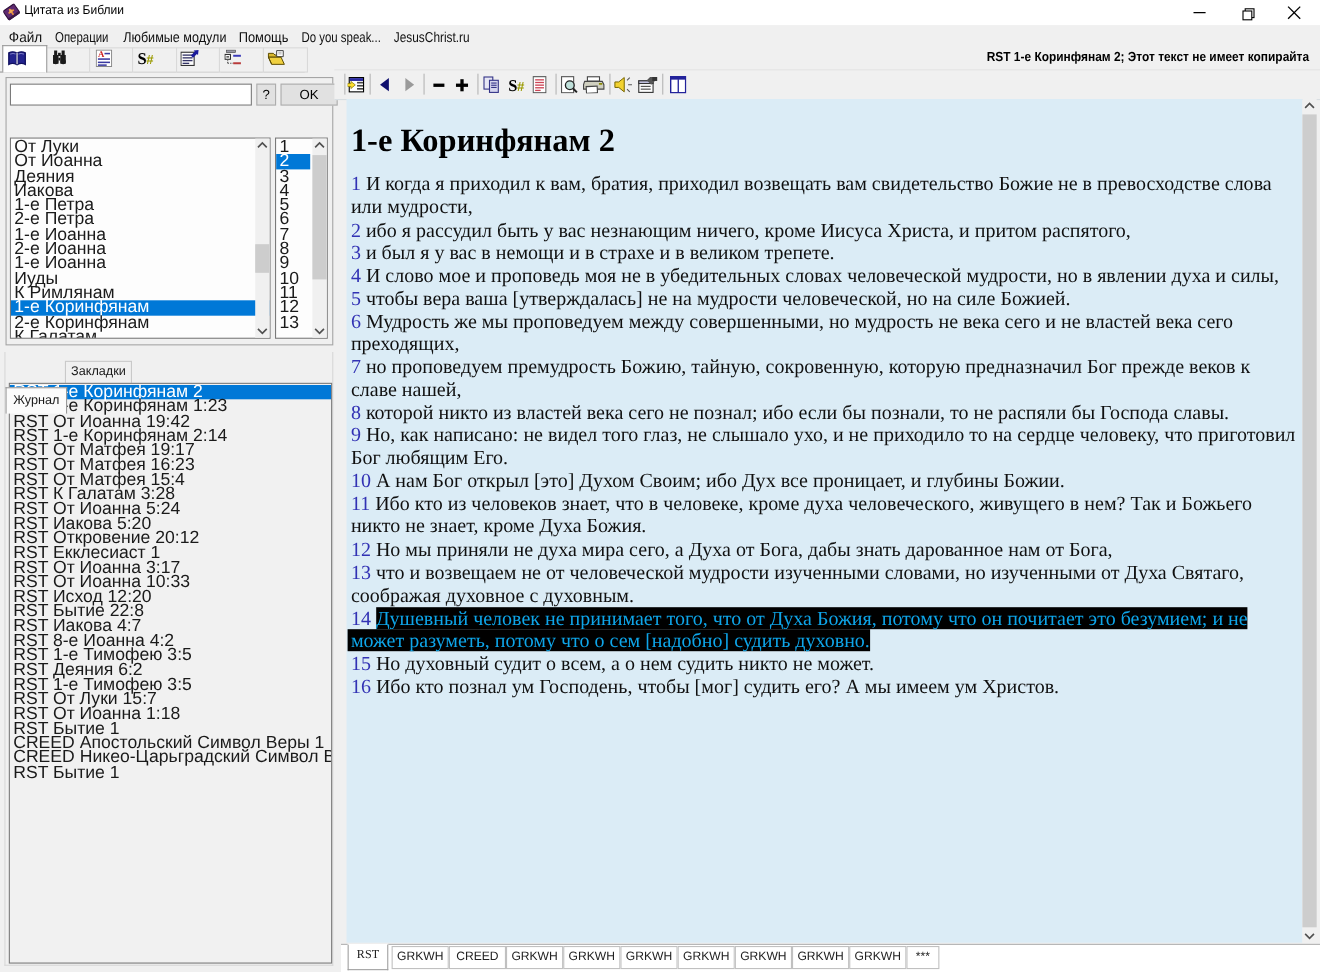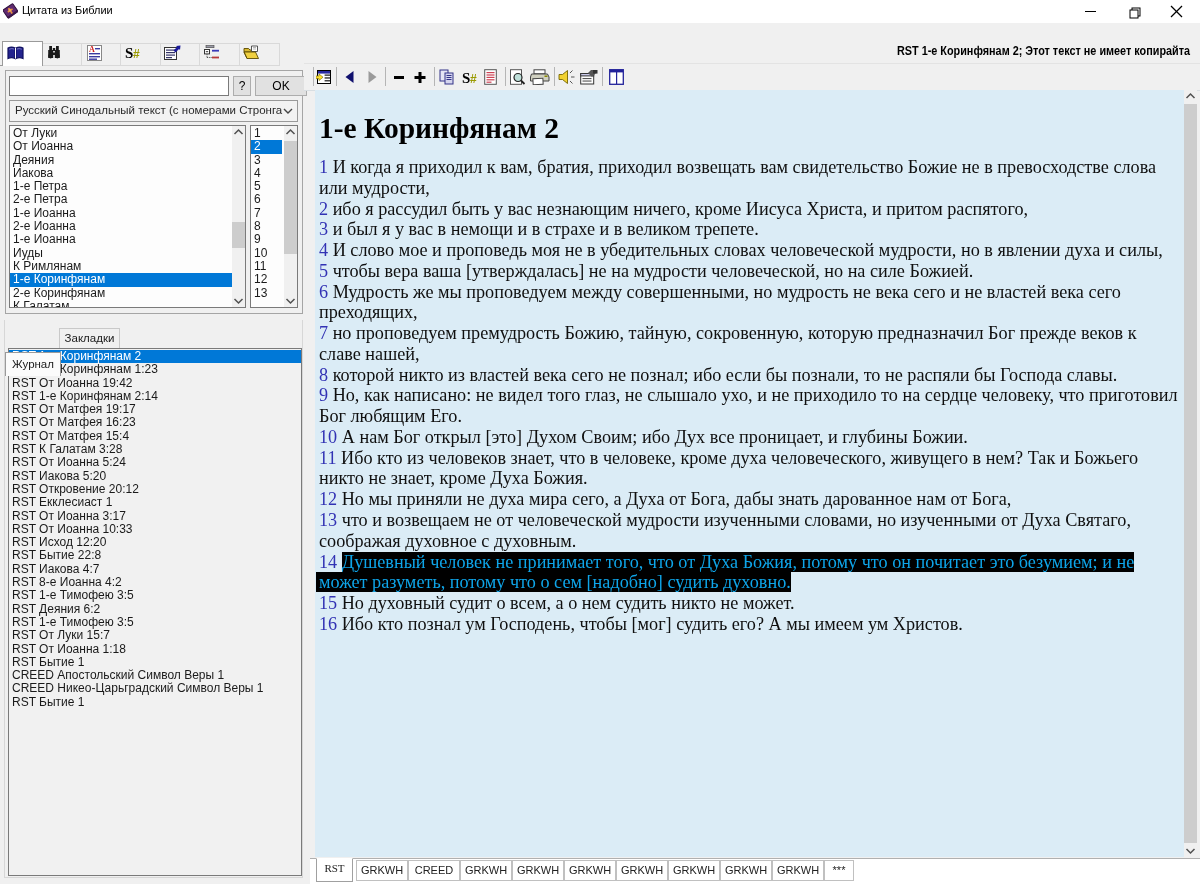--- a/index.html
+++ b/index.html
@@ -15,21 +15,21 @@
   
   #tabstrip{left:0;top:41px;width:1200px;height:26px;background:#f0f0f0;}
   .ltab{position:absolute;top:2px;width:39px;height:21px;border:1px solid #d9d9d9;background:#f0f0f0;}
   .ltab.sel{top:0px;height:24px;border:1px solid #9a9a9a;border-bottom:none;background:#fff;z-index:2;}
   #tabline{position:absolute;left:0;top:24px;width:277px;height:0;border-top:1px solid #9a9a9a;}
   #status-bold{left:897px;top:44px;font-size:12px;font-weight:bold;color:#000;transform:scaleX(0.903);transform-origin:0 0;white-space:nowrap;}
   
   #panel1{left:5px;top:70px;width:298px;height:244px;border:1px solid #a5a5a5;box-sizing:border-box;}
   .inputbox{background:#fff;border:1px solid #7a7a7a;box-sizing:border-box;}
   .btn{background:#e1e1e1;border:1px solid #adadad;box-sizing:border-box;font-size:12px;color:#000;text-align:center;}
-  .list{background:#fdfdfd;border:1px solid #7a7a7a;box-sizing:border-box;font-size:12px;color:#1a1a1a;overflow:hidden;}
+  .list{background:#fdfdfd;border:1px solid #7a7a7a;box-sizing:border-box;font-size:16px;color:#1a1a1a;overflow:hidden;}
   .li{height:13.3px;line-height:13.3px;padding-left:3px;white-space:nowrap;}
   .li.sel{background:#0078d7;color:#fff;}
   
   .sb{position:absolute;background:#f0f0f0;}
   .sb .thumb{position:absolute;left:0;width:100%;background:#cdcdcd;}
   .arr{position:absolute;width:100%;display:flex;justify-content:center;}
   
   .jtab{position:absolute;background:#f0f0f0;border:1px solid #c9c9c9;font-size:11.5px;color:#1a1a1a;text-align:center;}
   .jtab.sel{background:#fbfbfb;border:1px solid #9a9a9a;border-bottom:none;z-index:2;margin-top:27px;}
   
@@ -63,20 +63,28 @@
   <div class="abs" id="title-text">Цитата из Библии</div>
 
   <svg class="abs" style="left:1080px;top:0;width:120px;height:23px;" viewBox="0 0 120 23">
     <line x1="5" y1="11.5" x2="16" y2="11.5" stroke="#000" stroke-width="1"></line>
     <rect x="52" y="8" width="8" height="8" fill="none" stroke="#000" stroke-width="1"></rect>
     <rect x="50" y="10" width="8" height="8" fill="#fff" stroke="#000" stroke-width="1"></rect>
     <line x1="91" y1="6" x2="102" y2="17" stroke="#000" stroke-width="1.2"></line>
     <line x1="102" y1="6" x2="91" y2="17" stroke="#000" stroke-width="1.2"></line>
   </svg>
 
+  <div class="abs" id="menubar">
+    <span style="left:8px;transform:scaleX(0.95);transform-origin:0 0;">Файл</span>
+    <span style="left:50px;transform:scaleX(0.80);transform-origin:0 0;">Операции</span>
+    <span style="left:112px;transform:scaleX(0.88);transform-origin:0 0;">Любимые модули</span>
+    <span style="left:217px;transform:scaleX(0.90);transform-origin:0 0;">Помощь</span>
+    <span style="left:274px;transform:scaleX(0.80);transform-origin:0 0;">Do you speak...</span>
+    <span style="left:358px;transform:scaleX(0.83);transform-origin:0 0;">JesusChrist.ru</span>
+  </div>
 
   <div class="abs" id="tabstrip">
     <div id="tabline"></div>
     <div class="ltab" style="left:41px;"></div>
     <div class="ltab" style="left:81px;"></div>
     <div class="ltab" style="left:120px;"></div>
     <div class="ltab" style="left:160px;"></div>
     <div class="ltab" style="left:199px;"></div>
     <div class="ltab" style="left:239px;"></div>
     <div class="ltab sel" style="left:2px;"></div>
@@ -142,26 +150,20 @@
       </svg>
     </div>
   </div>
   <div class="abs" id="status-bold">RST 1-е Коринфянам 2; Этот текст не имеет копирайта</div>
 
   <div class="abs" id="panel1"></div>
   <div class="abs inputbox" style="left:9px;top:76px;width:220px;height:20px;"></div>
   <div class="abs btn" style="left:233px;top:76px;width:18px;height:20px;line-height:18px;">?</div>
   <div class="abs btn" style="left:255px;top:76px;width:52px;height:20px;line-height:18px;">OK</div>
 
-  <div class="abs" id="combo" style="left:9px;top:100px;width:289px;height:22px;background:#f2f2f2;border:1px solid #999;box-sizing:border-box;">
-    <div style="position:absolute;left:5px;top:3px;font-size:11.5px;color:#2a2a2a;white-space:nowrap;">Русский Синодальный текст (с номерами Стронга</div>
-    <svg style="position:absolute;right:4px;top:7px;" width="10" height="7" viewBox="0 0 10 7">
-        <path d="M1 1 L5 5 L9 1" fill="none" stroke="#444" stroke-width="1.4"></path>
-      </svg>
-  </div>
 
   <div class="abs list" id="booklist" style="left:9px;top:125px;width:237px;height:183px;">
     <div style="padding-top:1px;">
       <div class="li">От Луки</div>
       <div class="li">От Иоанна</div>
       <div class="li">Деяния</div>
       <div class="li">Иакова</div>
       <div class="li">1-е Петра</div>
       <div class="li">2-е Петра</div>
       <div class="li">1-е Иоанна</div>

